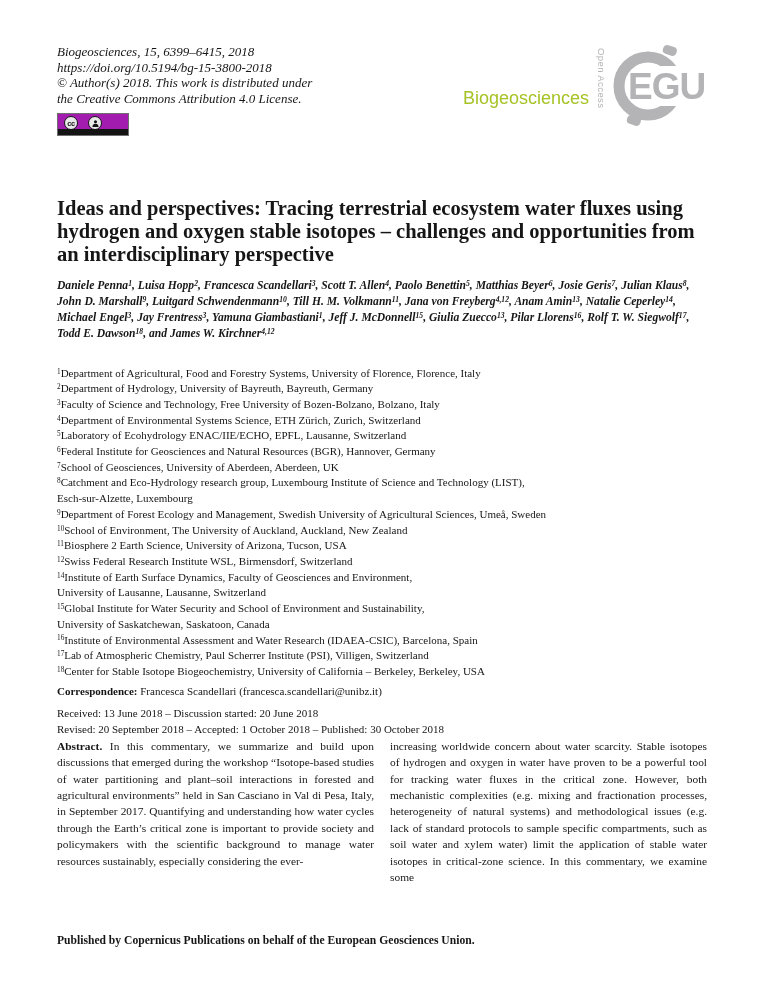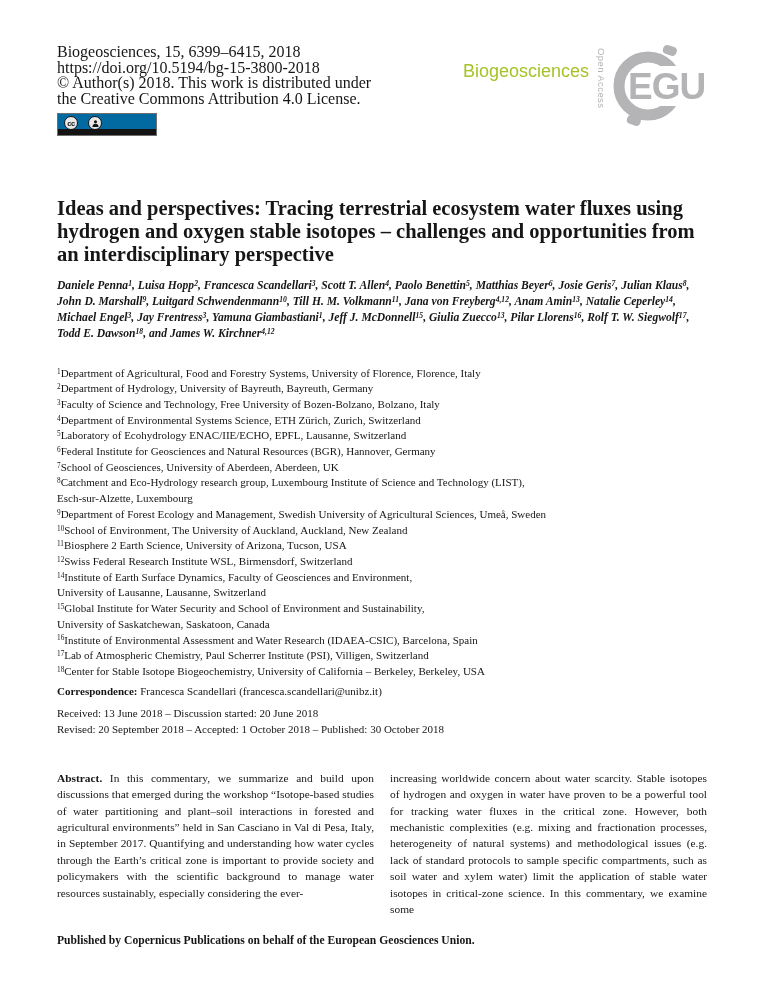--- a/index.html
+++ b/index.html
@@ -2,45 +2,45 @@
 <html><head>
 <meta charset="utf-8">
 <style>
   html,body { margin:0; padding:0; background:#ffffff; }
   body { width:759px; height:1000px; font-family:"Liberation Serif", serif; color:#161616; }
   .page { position:relative; width:759px; height:1000px; overflow:hidden; background:#fff; }
   .content { position:absolute; left:57px; top:44px; width:650px; }
 
   
   .header-row { display:flex; justify-content:space-between; align-items:flex-start; }
-  .header-meta { font-size:16px; line-height:15.6px; }
-  .cc-badge { margin-top:7px; width:100px; height:23px; position:relative; background:#0369a1; border:1px solid #6f6f6f; box-sizing:border-box;padding-left:23px; }
+  .header-meta { font-size:13px; line-height:15.6px;font-style:italic; }
+  .cc-badge { margin-top:7px; width:72px; height:23px; position:relative; background:#a21caf; border:1px solid #6f6f6f; box-sizing:border-box;padding-left:23px; }
   .cc-strip { position:absolute; bottom:0; left:0; right:0; height:6px; background:#141414; }
   .cc-circle { position:absolute; top:2px; width:12px; height:12px; border:1.4px solid #141414; border-radius:50%; display:flex; align-items:center; justify-content:center; background:#e9e9e9; box-sizing:content-box; }
   .cc-circle.cc { left:6px; font-family:"Liberation Sans",sans-serif; font-size:7.5px; font-weight:bold; color:#141414; letter-spacing:-0.5px; }
   .cc-circle.person { left:30px; }
   .cc-by { position:absolute; bottom:0; left:30px; width:15px; height:6px; font-family:"Liberation Sans",sans-serif; font-size:4.5px; line-height:6px; color:#fff; text-align:center; font-weight:bold; }
 
-  .logo-block { display:flex; align-items:flex-start; }
+  .logo-block { display:flex; align-items:center; }
   .journal-logo { font-family:"Liberation Sans",sans-serif; font-size:18px; color:#a6c326; margin-top:17px; white-space:nowrap; }
   .open-access { writing-mode:vertical-rl; font-family:"Liberation Sans",sans-serif; font-size:9.5px; color:#b3b3b4; height:88px; letter-spacing:0.4px; margin:4px 4px 0 7px; }
   .egu-logo { margin-top:-4px; }
 
   
   .title { font-size:20.5px; font-weight:bold; line-height:23px; margin:61px 0 0 0; }
   .authors { margin-top:12px; font-size:11.6px; font-weight:bold; line-height:15.8px;font-style:italic; }
   sup { font-size:0.66em; line-height:0; position:relative; vertical-align:baseline; top:-0.42em; }
 
   .affiliations { margin-top:24px; font-size:11px; line-height:15.7px; }
   .correspondence { margin-top:5px; font-size:11px; }
   .correspondence b { font-weight:bold; }
   .dates { margin-top:8px; font-size:11px; line-height:16.5px; }
 
   
-  .abstract { margin-top:32px; display:flex; gap:16px; }
+  .abstract { display:flex; gap:16px; }
   .abs-col { width:317px; text-align:justify; font-size:11.4px; line-height:16.45px; }
   .abs-label { font-weight:bold; }
 
   .footer { position:absolute; left:57px; top:934px; font-weight:bold; font-size:11.6px; }
 </style>
 </head>
 <body>
 
 <div class="page">
   <div class="content">

